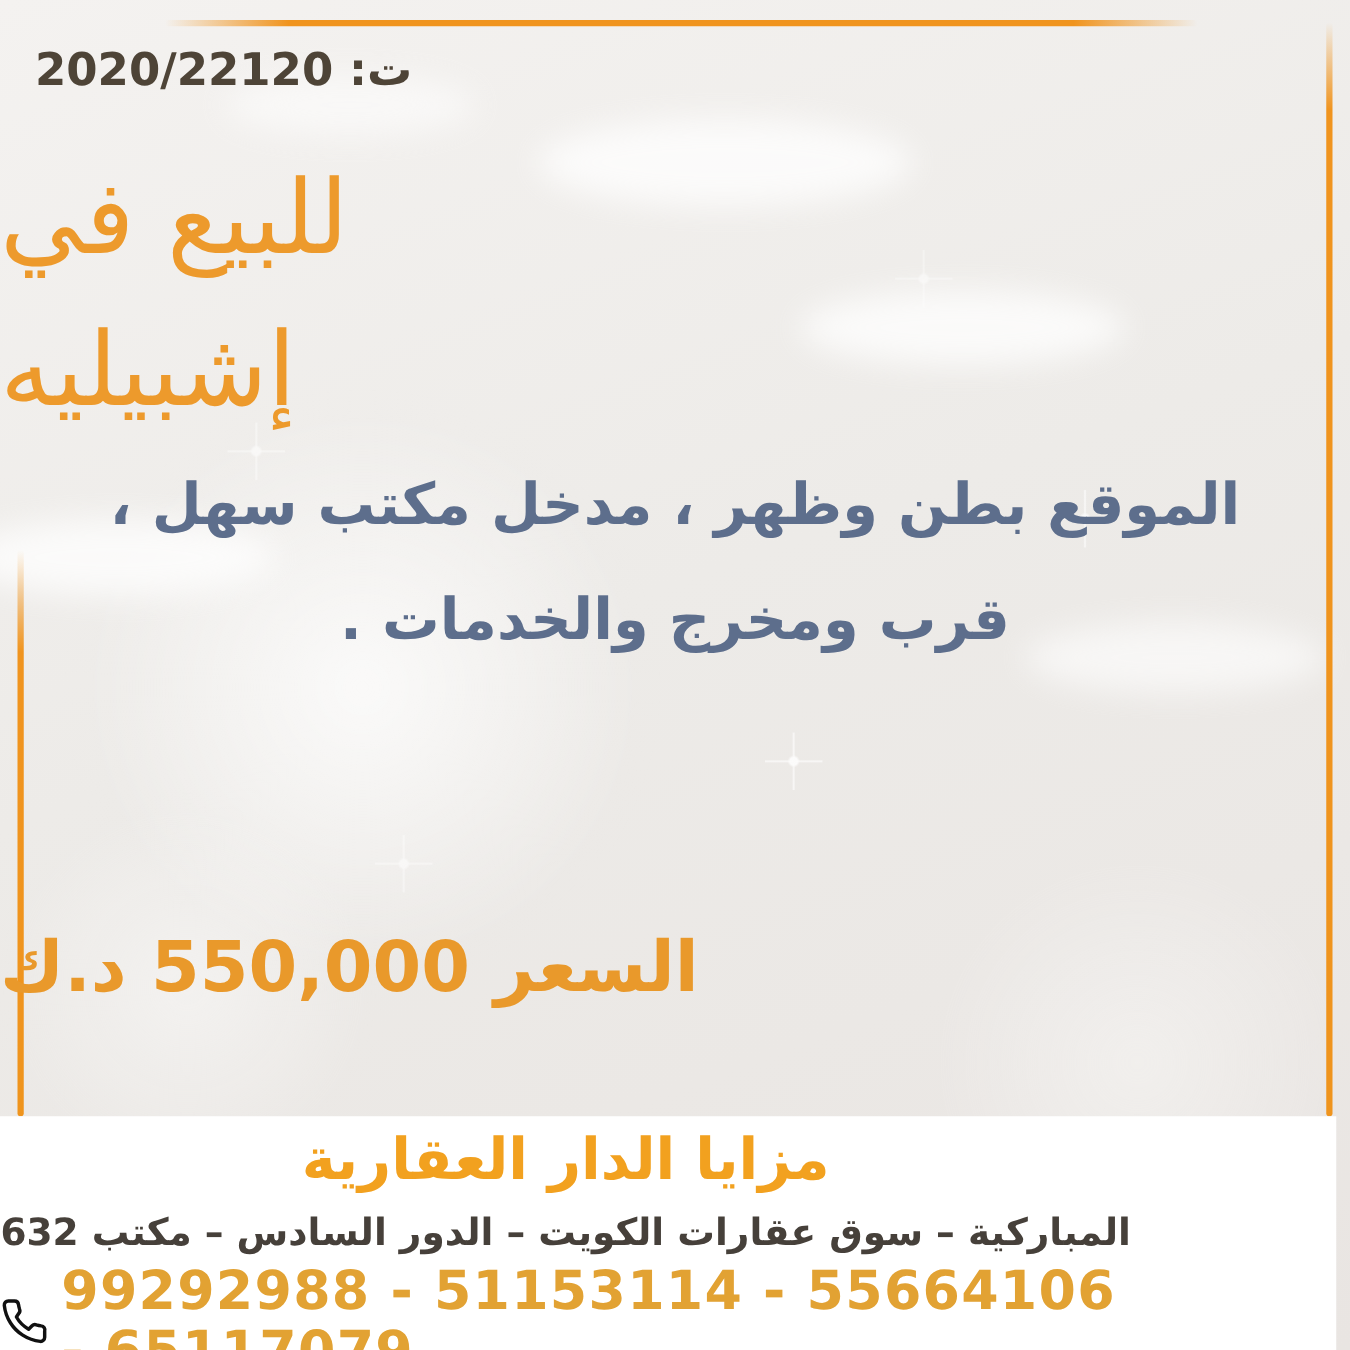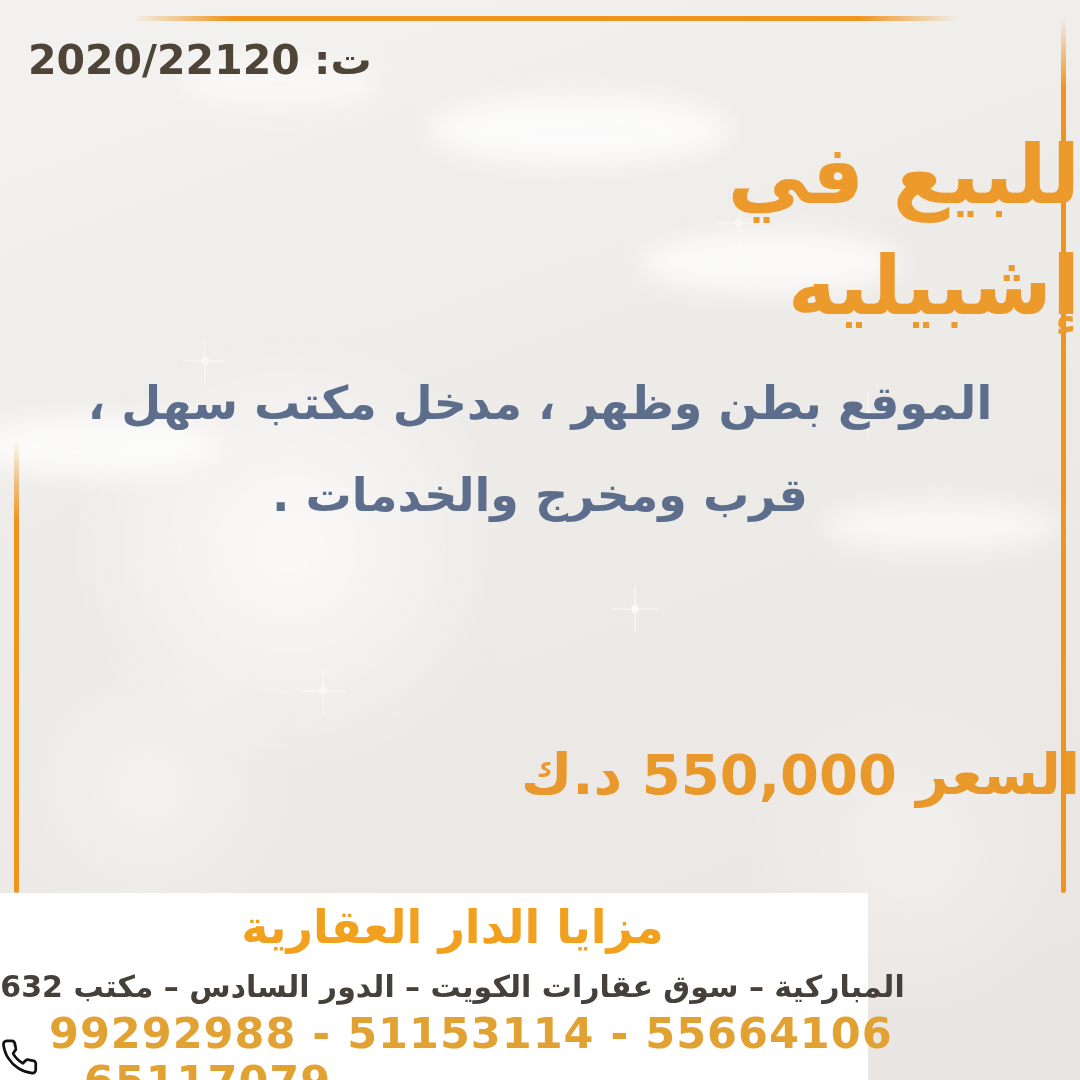--- a/index.html
+++ b/index.html
@@ -14,31 +14,31 @@
     linear-gradient(to right,transparent 47%,rgba(255,255,255,.8) 50%,transparent 53%),
     linear-gradient(to bottom,transparent 47%,rgba(255,255,255,.8) 50%,transparent 53%);}
   
   .frame-top{position:absolute;left:132px;top:16px;width:826px;height:5px;border-radius:3px;
     background:linear-gradient(to right,rgba(240,148,30,0) 0%,#f0941e 12%,#f0941e 88%,rgba(240,148,30,0) 100%);}
   .frame-right{position:absolute;right:14px;top:18px;height:875px;width:5px;border-radius:3px;
     background:linear-gradient(to bottom,rgba(240,148,30,0) 0%,#f0941e 8%,#ef941d 100%);}
   .frame-left{position:absolute;left:14px;top:440px;height:453px;width:5px;border-radius:3px;
     background:linear-gradient(to bottom,rgba(240,148,30,0) 0%,#f0941e 18%,#ef941d 100%);}
   
-  .ref{position:absolute;left:28px;top:36px;direction:rtl;font-size:41px;font-weight:bold;color:#4e4437;letter-spacing:.5px;}
-  .title{position:absolute;left:0;top:122px;width:100%;text-align:right;direction:rtl;
-    color:#ed9a2c;font-weight:bold;font-size:82px;line-height:106px;}
-  .title .t2{margin-top:5px;padding-left:20px;}
+  .ref{position:absolute;left:28px;top:36px;direction:rtl;font-size:36px;font-weight:bold;color:#4e4437;letter-spacing:.5px;}
+  .title{position:absolute;left:0;top:122px;width:100%;text-align:left;direction:rtl;
+    color:#ed9a2c;font-weight:normal;font-size:82px;line-height:106px;}
+  .title .t2{margin-top:16px;}
   .details{position:absolute;left:0;top:372px;width:100%;text-align:center;direction:rtl;
     color:#5d6e8c;font-weight:bold;font-size:46px;}
   .details div{line-height:62px;margin-bottom:30px;}
-  .price{position:absolute;left:0;top:742px;width:100%;text-align:right;direction:rtl;
+  .price{position:absolute;left:0;top:742px;width:100%;text-align:left;direction:rtl;
     color:#e9992b;font-weight:bold;font-size:56px;}
   
-  .footer{position:absolute;left:0;bottom:0;width:868px;height:187px;background:#ffffff;}
+  .footer{position:absolute;left:0;bottom:0;width:1069px;height:187px;background:#ffffff;}
   .footer-col{position:absolute;left:0;top:0;width:905px;display:flex;flex-direction:column;align-items:center;}
   .company{margin-top:8px;direction:rtl;color:#f2a11f;font-weight:bold;font-size:46px;line-height:52px;}
   .address{margin-top:16px;direction:rtl;color:#46403a;font-weight:bold;font-size:30px;line-height:36px;}
   .phones-row{margin-top:4px;display:flex;align-items:center;direction:ltr;}
   .phones{color:#e2a233;font-weight:bold;font-size:43px;letter-spacing:1px;line-height:48px;}
   .phone-icon{width:52px;height:52px;margin-right:10px;}
 </style>
 </head>
 <body>
 

